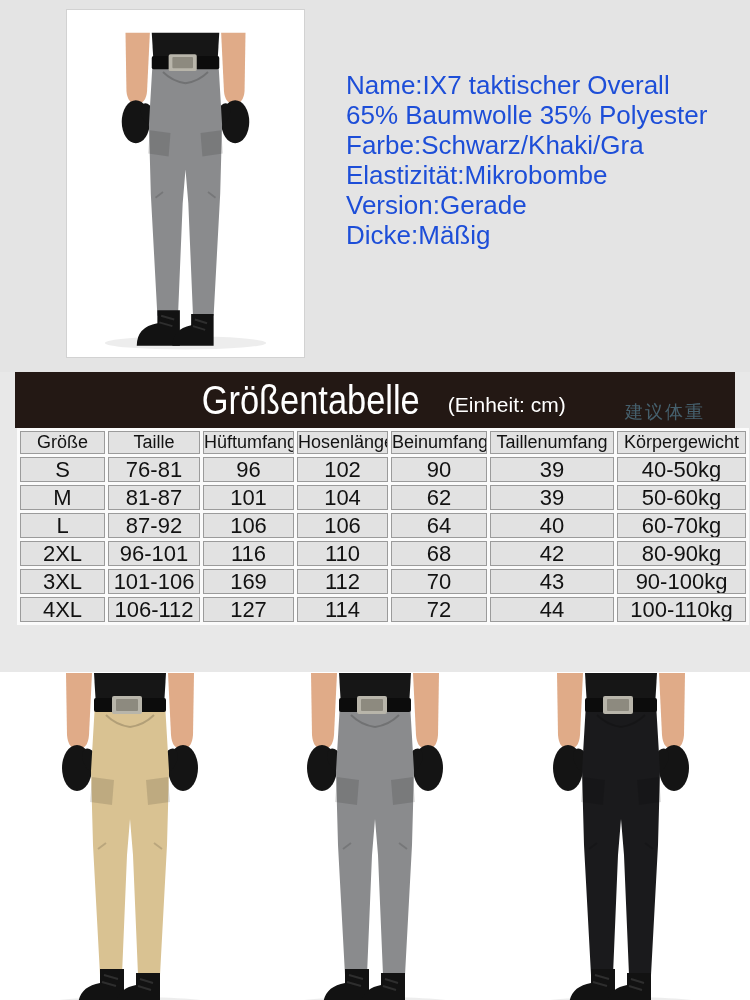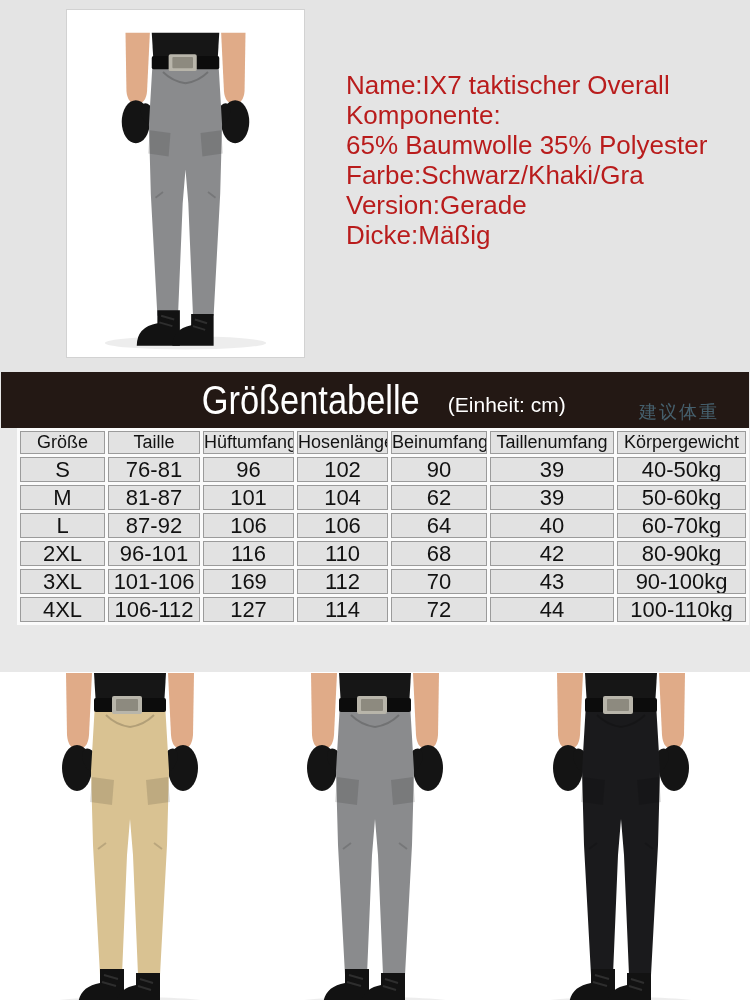--- a/index.html
+++ b/index.html
@@ -13,26 +13,26 @@
   }
   
   .top-section{position:relative;width:750px;height:372px;background:#e4e4e4;}
   .hero-photo{
     position:absolute;left:66px;top:9px;width:239px;height:349px;
     background:#ffffff;border:1px solid #d2d2d2;box-sizing:border-box;overflow:hidden;
   }
   .hero-photo svg{position:absolute;left:6px;bottom:4px;width:225px;height:322px;}
   .product-info{
     position:absolute;left:346px;top:70px;
-    font-size:26px;line-height:30px;color:#b91c1c;white-space:nowrap;
+    font-size:26px;line-height:30px;color:#1d4ed8;white-space:nowrap;
   }
   
   .table-section{position:relative;width:750px;height:300px;background:#e8e8e8;}
   .title-bar{
-    position:relative;margin:0 1px;height:56px;background:#231814;
+    position:relative;margin:0 15px;height:56px;background:#231814;
     display:flex;align-items:center;justify-content:center;color:#ffffff;
   }
   .title-bar .title{
     font-size:40px;letter-spacing:0px;transform:scaleX(.86);transform-origin:center;
     padding-left:0;white-space:nowrap;
   }
   .title-bar .unit{font-size:21px;margin-left:10px;margin-top:10px;white-space:nowrap;text-align:right;}
   .title-bar .watermark{
     position:absolute;right:30px;bottom:4px;font-size:18px;
     color:#7dd3fc;opacity:.38;letter-spacing:2px;
@@ -99,23 +99,23 @@
 <div class="page">
 
   <section class="top-section">
     <div class="hero-photo">
       <svg viewBox="0 0 240 340" style="color: rgb(138, 139, 141);">
         <use href="#pants-figure"></use>
       </svg>
     </div>
     <div class="product-info">
       <div>Name:IX7 taktischer Overall</div>
-      <div>Komponente:</div>
       <div>65% Baumwolle 35% Polyester</div>
       <div>Farbe:Schwarz/Khaki/Gra</div>
+      <div>Elastizität:Mikrobombe</div>
       <div>Version:Gerade</div>
       <div>Dicke:Mäßig</div>
     </div>
   </section>
 
   <section class="table-section">
     <div class="title-bar">
       <span class="title">Größentabelle</span>
       <span class="unit">(Einheit: cm)</span>
       <span class="watermark">建议体重</span>

